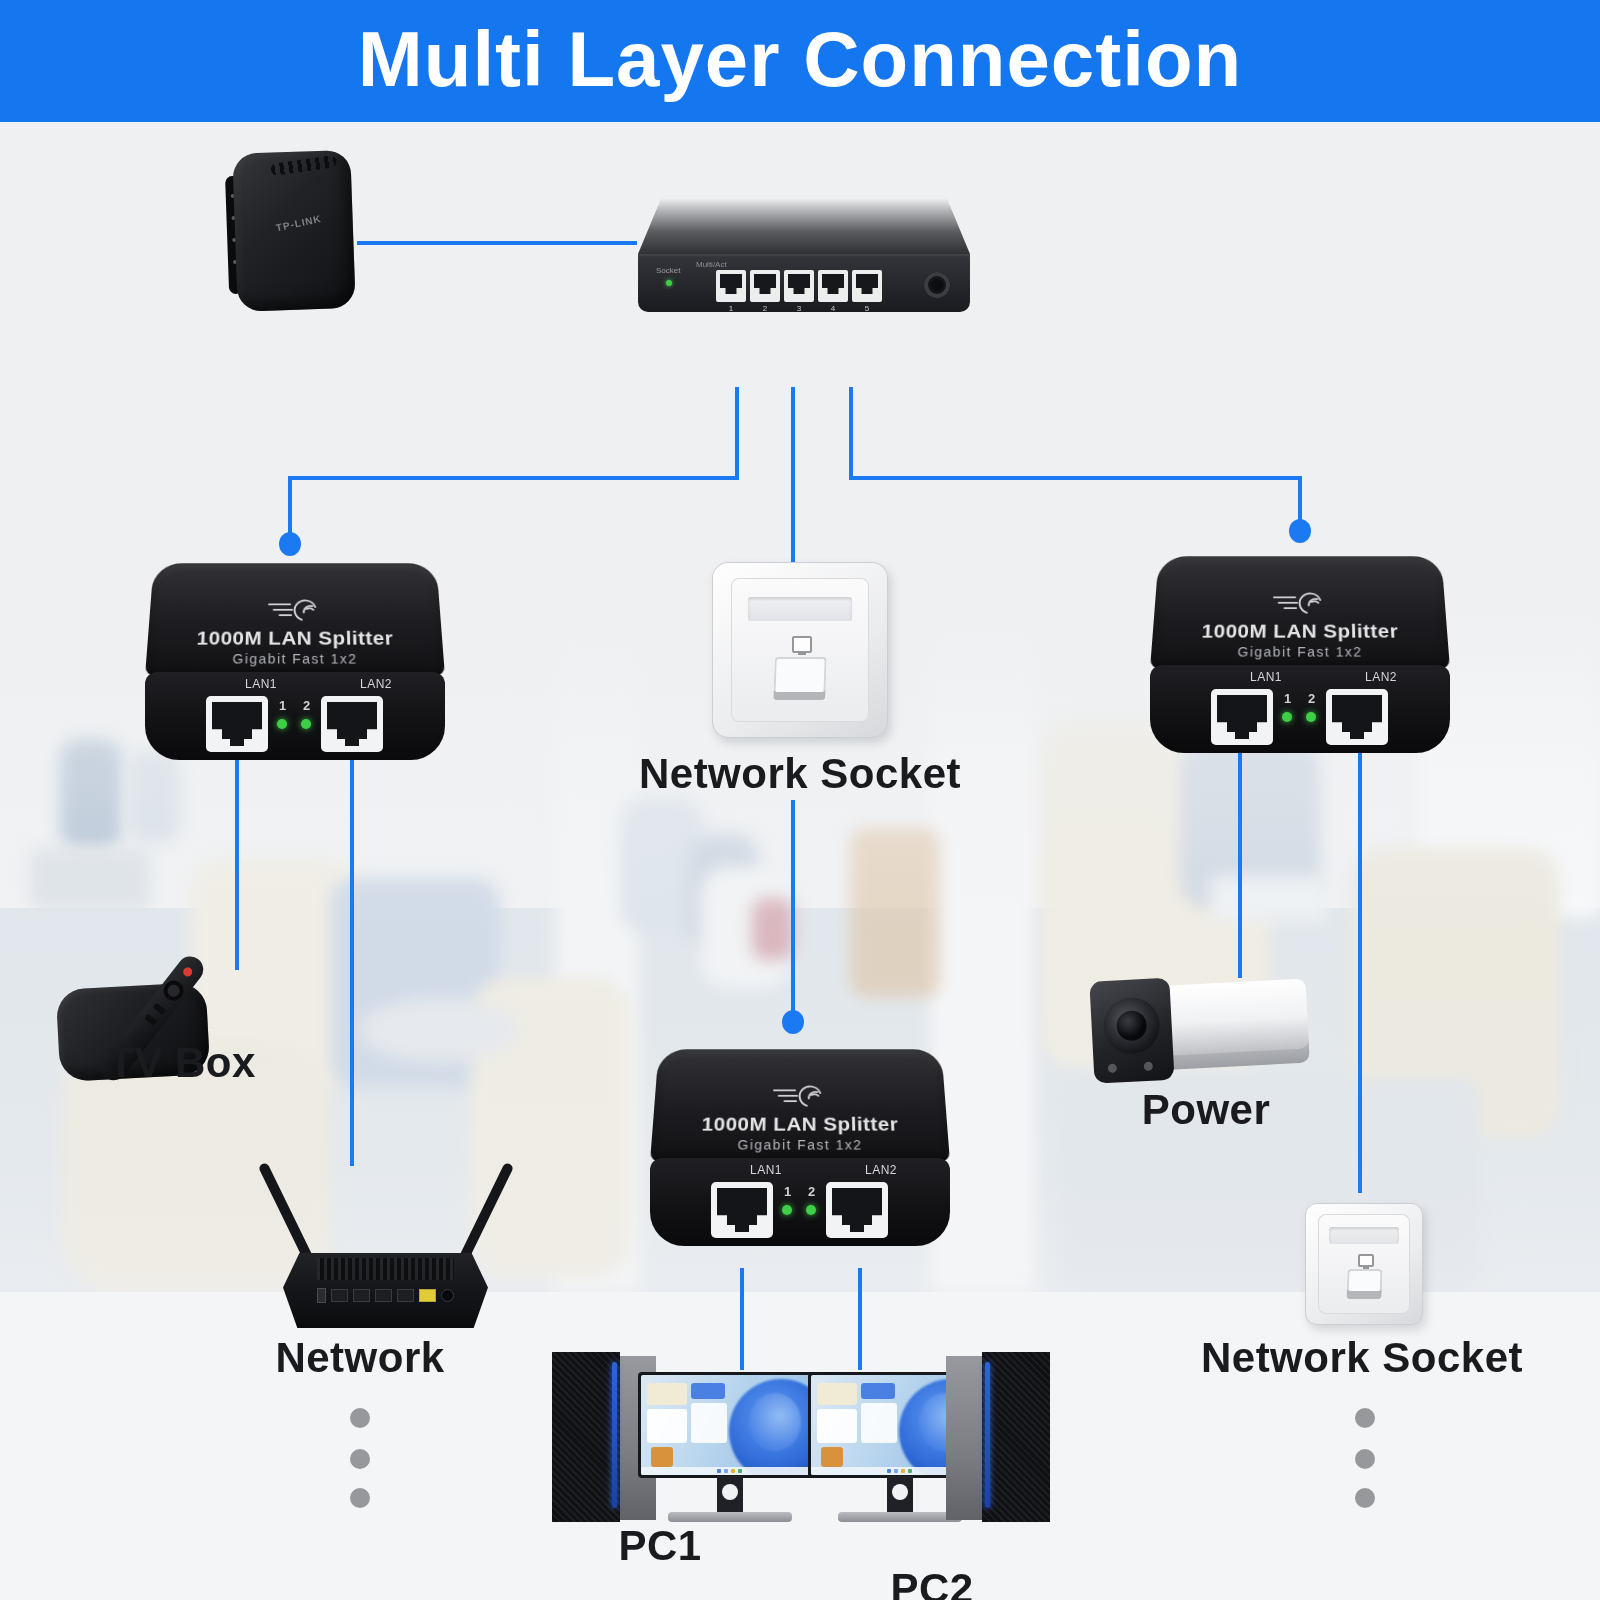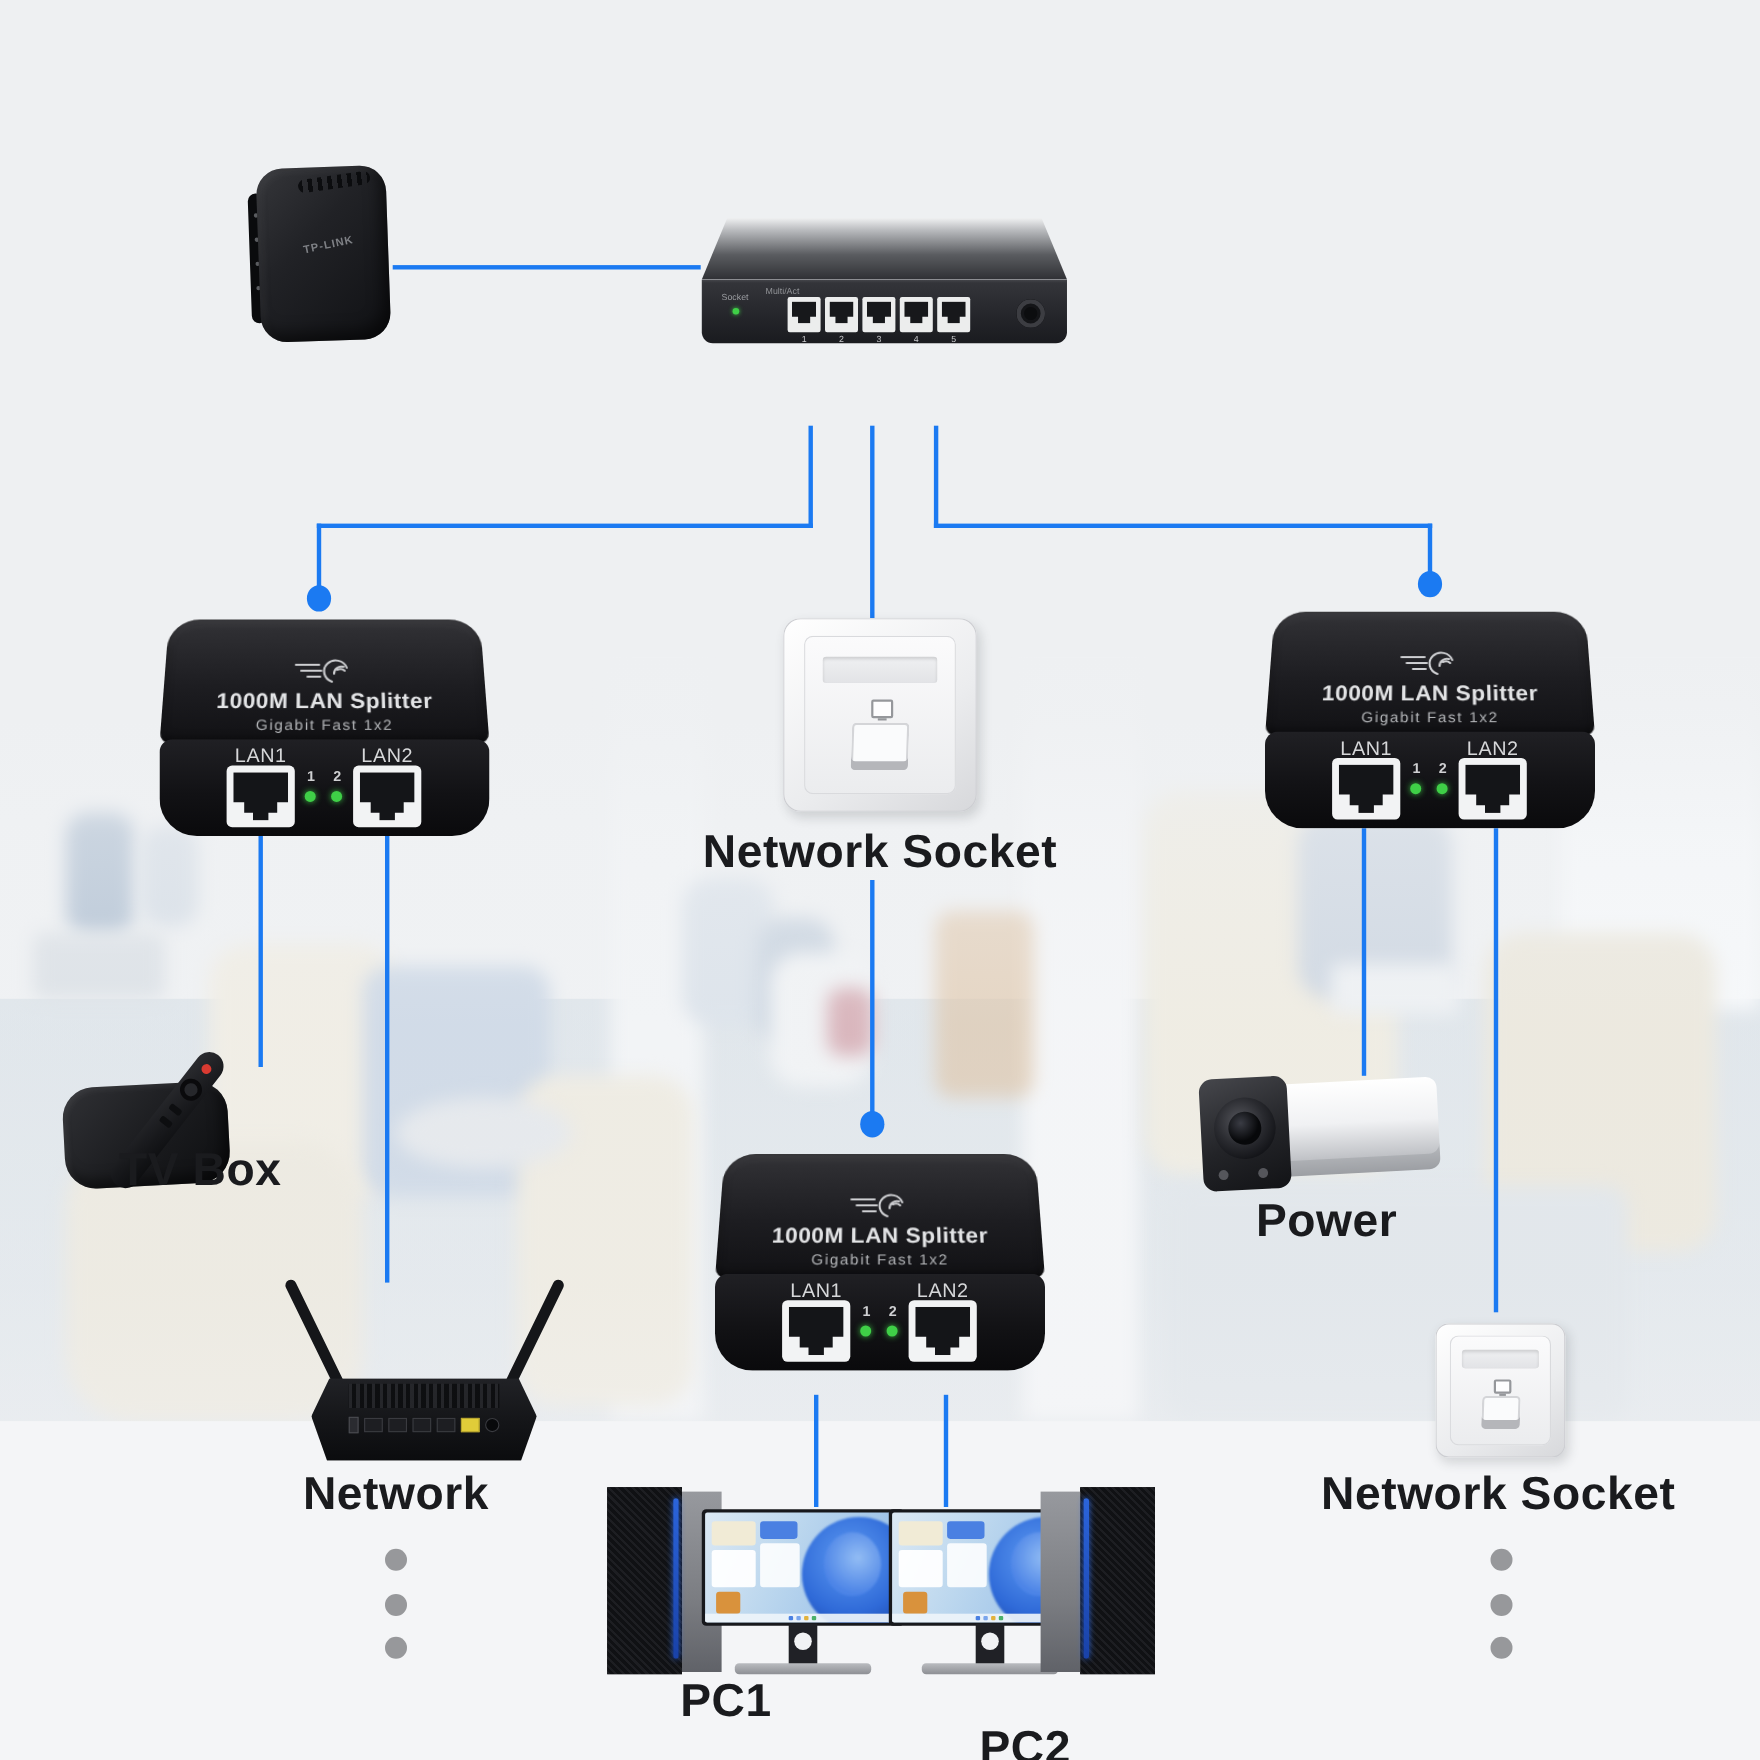--- a/index.html
+++ b/index.html
@@ -75,22 +75,22 @@
     transform:perspective(520px) rotateX(15deg);transform-origin:50% 100%;
     display:flex;flex-direction:column;align-items:center;justify-content:flex-end;
     padding-bottom:10px;box-sizing:border-box;
     box-shadow:inset 0 6px 10px rgba(255,255,255,.05), inset 0 -4px 8px rgba(0,0,0,.5);}
   .sp-logo{margin-bottom:2px;}
   .sp-title{font-size:21px;font-weight:700;color:#e3e4e6;letter-spacing:.5px;}
   .sp-sub{font-size:14px;font-weight:400;color:#b4b6b9;letter-spacing:1.5px;margin-top:2px;}
   .sp-front{position:absolute;left:0;top:120px;width:300px;height:88px;
     border-radius:12px 12px 34px 34px;
     background:linear-gradient(180deg,#202024 0%,#121215 55%,#0a0a0c 100%);}
-  .sp-portlabel{position:absolute;top:5px;width:80px;text-align:center;
-    font-size:18px;color:#d6d7d9;letter-spacing:.5px;}
+  .sp-portlabel{position:absolute;top:5px;width:80px;text-align:right;
+    font-size:12px;color:#d6d7d9;letter-spacing:.5px;}
   .sp-portlabel.p1{left:52px;} .sp-portlabel.p2{left:167px;}
   .rj45{position:absolute;top:24px;width:62px;height:56px;background:#f2f3f4;border-radius:5px;}
   .rj45.p1{left:61px;} .rj45.p2{left:176px;}
   .rj45 i{position:absolute;left:6px;top:6px;right:6px;bottom:6px;background:#141518;
     clip-path:polygon(0 0,100% 0,100% 62%,80% 62%,80% 84%,64% 84%,64% 100%,36% 100%,36% 84%,20% 84%,20% 62%,0 62%);}
   .sp-lednum{position:absolute;top:26px;font-size:13px;font-weight:700;color:#cfd0d2;}
   .sp-lednum.n1{left:134px;} .sp-lednum.n2{left:158px;}
   .sp-led{position:absolute;top:47px;width:10px;height:10px;border-radius:50%;
     background:#3fcf47;box-shadow:0 0 6px rgba(63,207,71,.9);}
   .sp-led.l1{left:132px;} .sp-led.l2{left:156px;}
@@ -215,20 +215,23 @@
     <div class="pb" style="left:752px;top:300px;width:42px;height:62px;background:#c88b95;border-radius:14px;"></div>
     <div class="pb" style="left:850px;top:230px;width:90px;height:170px;background:#cf9a5e;border-radius:16px;opacity:.55;"></div>
     <div class="pb" style="left:1040px;top:120px;width:230px;height:350px;background:#ede7d6;border-radius:34px;"></div>
     <div class="pb" style="left:1350px;top:250px;width:210px;height:290px;background:#e8e1cf;border-radius:34px;"></div>
     <div class="pb" style="left:1180px;top:140px;width:140px;height:170px;background:#b9c6d6;border-radius:30px;"></div>
     <div class="pb" style="left:1210px;top:278px;width:116px;height:46px;background:#eceff2;border-radius:6px;"></div>
     <div class="pb" style="left:1060px;top:480px;width:420px;height:214px;background:#d6dde3;border-radius:20px;"></div>
     <div class="photo-wash"></div>
   </div>
 
+  <div class="banner">
+    <h1>Multi Layer Connection</h1>
+  </div>
   <div class="bottom-zone"></div>
 
   <div class="cline" style="left:357px;top:241px;width:280px;height:4px;"></div>
   <div class="cline" style="left:735px;top:387px;width:4px;height:93px;"></div>
   <div class="cline" style="left:288px;top:476px;width:451px;height:4px;"></div>
   <div class="cline" style="left:288px;top:476px;width:4px;height:58px;"></div>
   <div class="cdot" style="left:279px;top:532px;"></div>
   <div class="cline" style="left:791px;top:387px;width:4px;height:175px;"></div>
   <div class="cline" style="left:791px;top:800px;width:4px;height:212px;"></div>
   <div class="cdot" style="left:782px;top:1010px;"></div>

